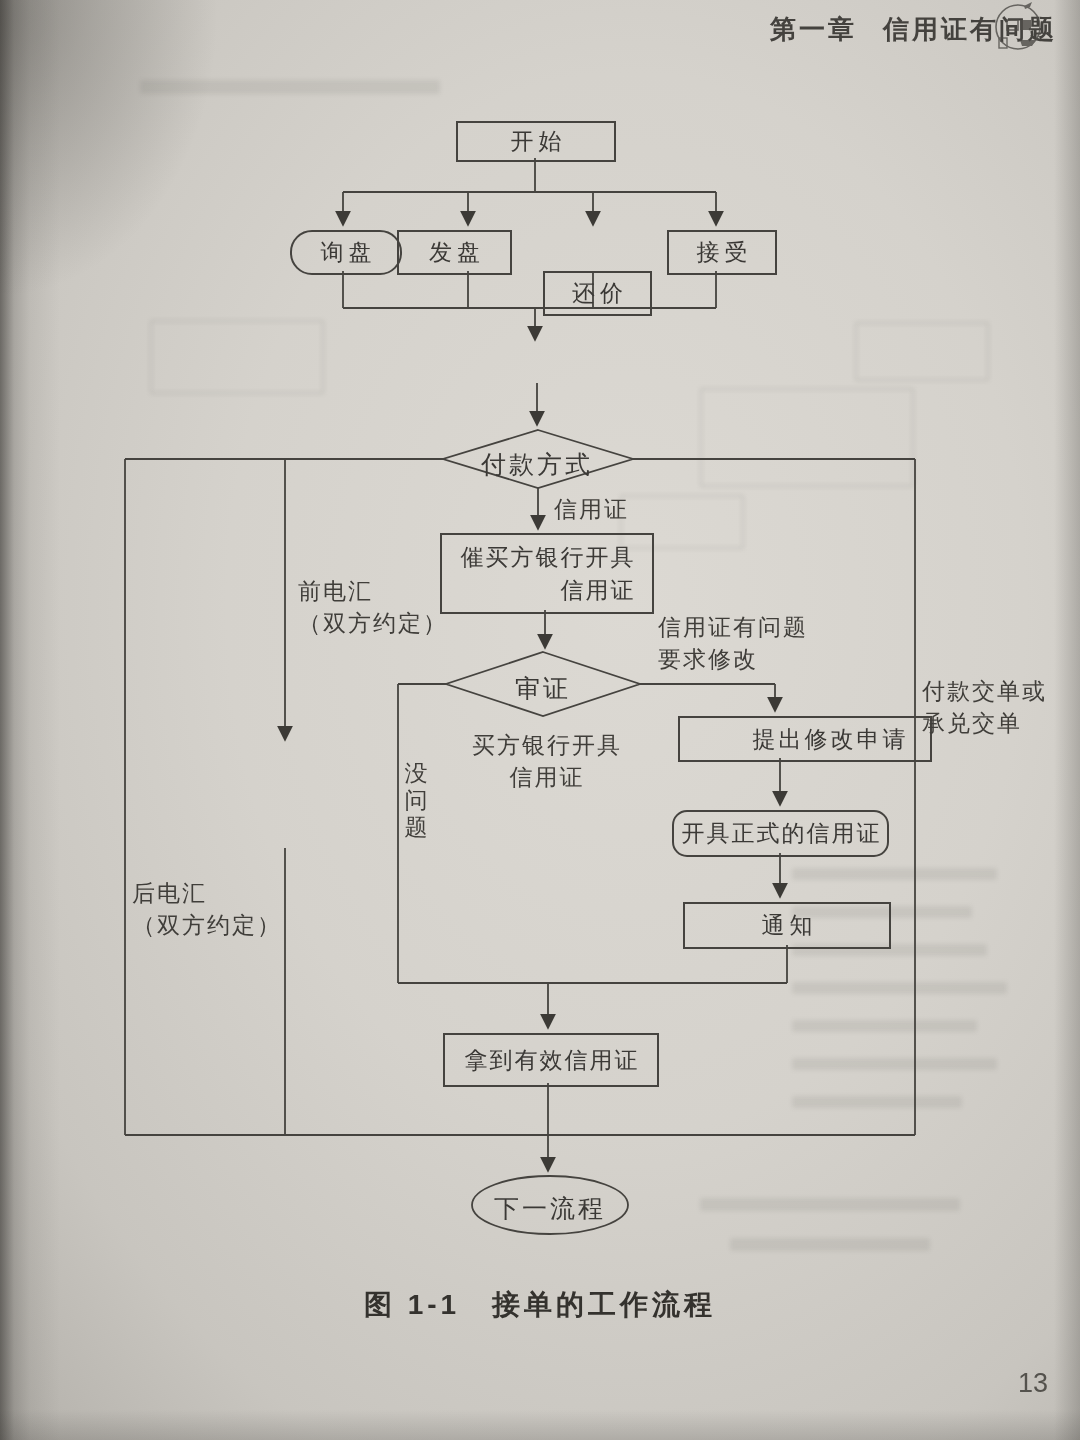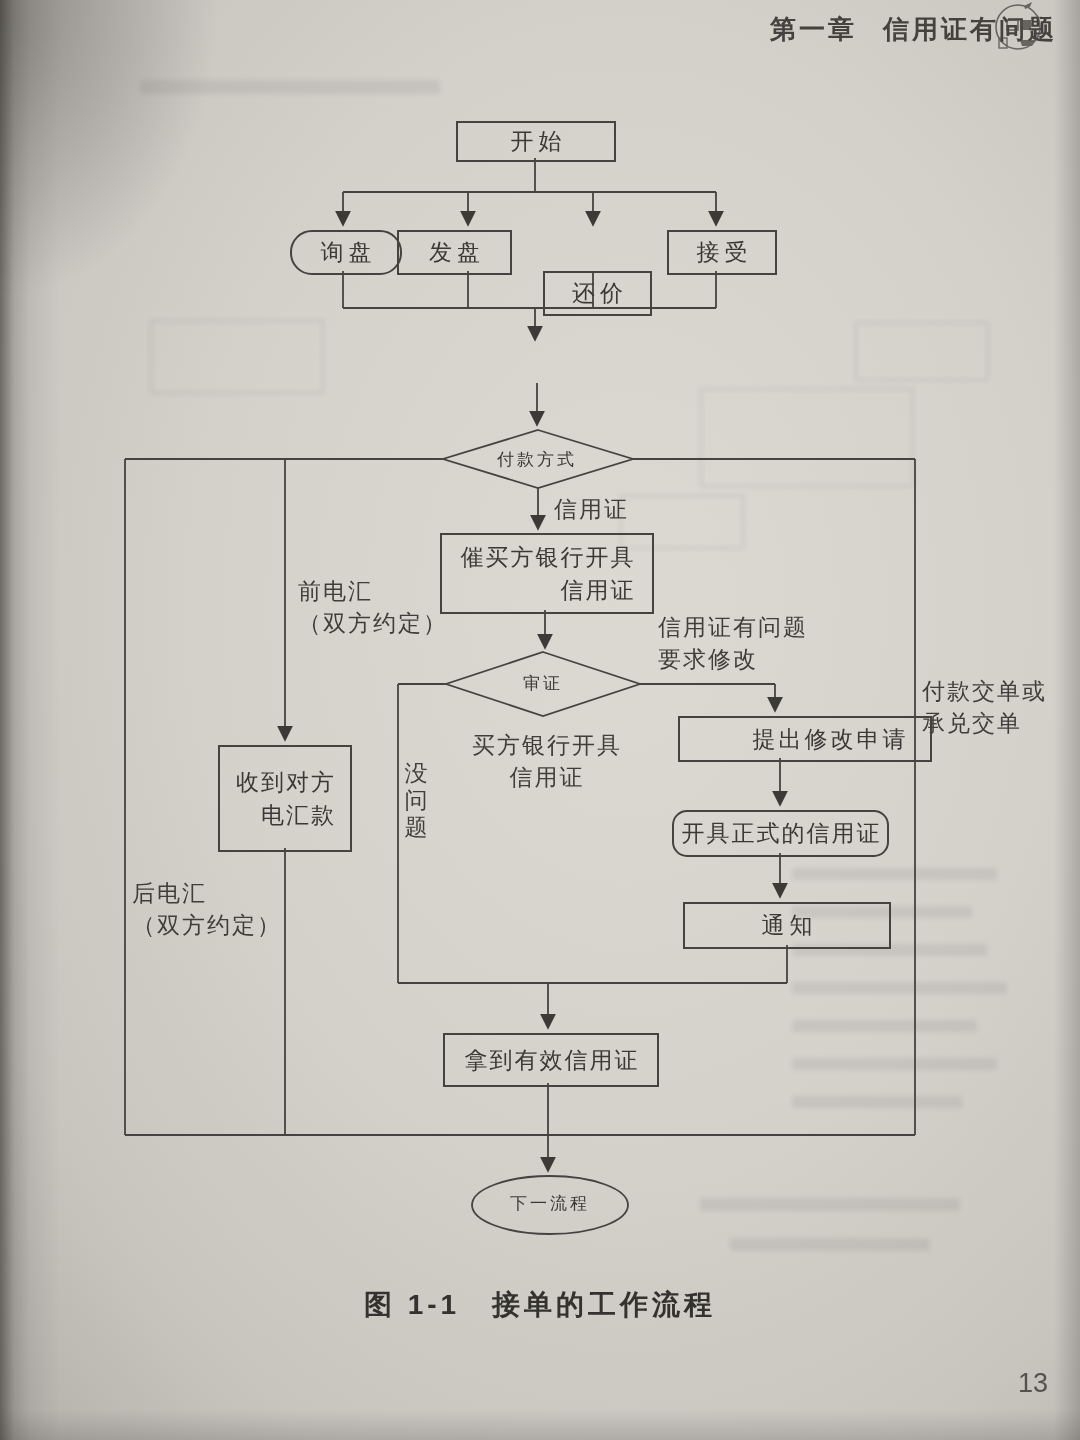--- a/index.html
+++ b/index.html
@@ -32,21 +32,21 @@
 
   
   svg.flow{position:absolute;left:0;top:0;}
 
   
   .node{position:absolute;border:2px solid #45433f;display:flex;align-items:center;justify-content:center;
     text-align:right;font-size:23px;color:#3b3936;letter-spacing:5px;text-indent:5px;
     background:transparent;white-space:pre-line;line-height:33px;}
   .lbl{position:absolute;font-size:23px;color:#403e3a;white-space:pre-line;line-height:32px;letter-spacing:2px;}
   .lbl.vert{width:28px;line-height:27px;word-break:break-all;letter-spacing:0;text-align:center;}
-  .dtext{position:absolute;font-size:17px;color:#3b3936;letter-spacing:3px;text-align:center;}
+  .dtext{position:absolute;font-size:25px;color:#3b3936;letter-spacing:3px;text-align:center;}
 
   .caption{position:absolute;left:0;top:1286px;width:1080px;text-align:center;
     font-family:"Liberation Sans","DejaVu Sans",sans-serif;
     font-size:28px;font-weight:700;color:#34322e;letter-spacing:4px;}
   .pagenum{position:absolute;left:1018px;top:1368px;font-size:27px;color:#54524d;
     font-family:"Liberation Sans","DejaVu Sans",sans-serif;}
 </style>
 </head>
 <body>
 
@@ -136,22 +136,20 @@
     </g>
   </svg>
 
   <div class="node" style="left:456px;top:121px;width:156px;height:37px;"><span>开始</span></div>
   <div class="node" style="left:290px;top:230px;width:108px;height:41px;border-radius:22px;"><span>询盘</span></div>
   <div class="node" style="left:397px;top:230px;width:111px;height:41px;"><span>发盘</span></div>
   <div class="node" style="left:543px;top:230px;width:105px;height:41px;margin-top:41px;"><span>还价</span></div>
   <div class="node" style="left:667px;top:230px;width:106px;height:41px;"><span>接受</span></div>
   <div class="node" style="left:440px;top:533px;width:210px;height:77px;letter-spacing:2px;text-indent:2px;"><span>催买方银行开具
 信用证</span></div>
-  <div class="node" style="left:218px;top:745px;width:130px;height:103px;letter-spacing:2px;text-indent:2px;"><span>收到对方
-电汇款</span></div>
   <div class="node" style="left:678px;top:716px;width:202px;height:42px;letter-spacing:3px;text-indent:3px;padding-left:48px;"><span>提出修改申请</span></div>
   <div class="node" style="left:672px;top:810px;width:213px;height:43px;letter-spacing:2px;text-indent:2px;border-radius:15px;"><span>开具正式的信用证</span></div>
   <div class="node" style="left:683px;top:902px;width:204px;height:43px;"><span>通知</span></div>
   <div class="node" style="left:443px;top:1033px;width:212px;height:50px;letter-spacing:2px;text-indent:2px;"><span>拿到有效信用证</span></div>
 
   <div class="dtext" style="left:437px;top:448px;width:200px;">付款方式</div>
   <div class="dtext" style="left:443px;top:672px;width:200px;">审证</div>
   <div class="dtext" style="left:450px;top:1192px;width:200px;">下一流程</div>
 
   <div class="lbl" style="left:554px;top:494px;">信用证</div>

